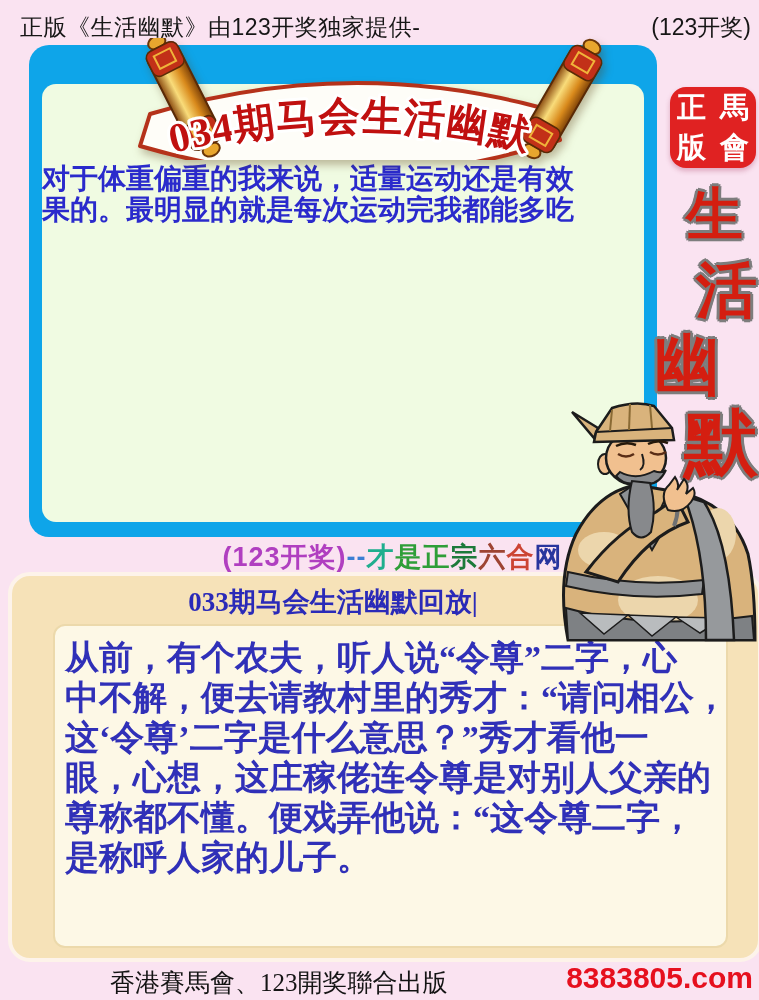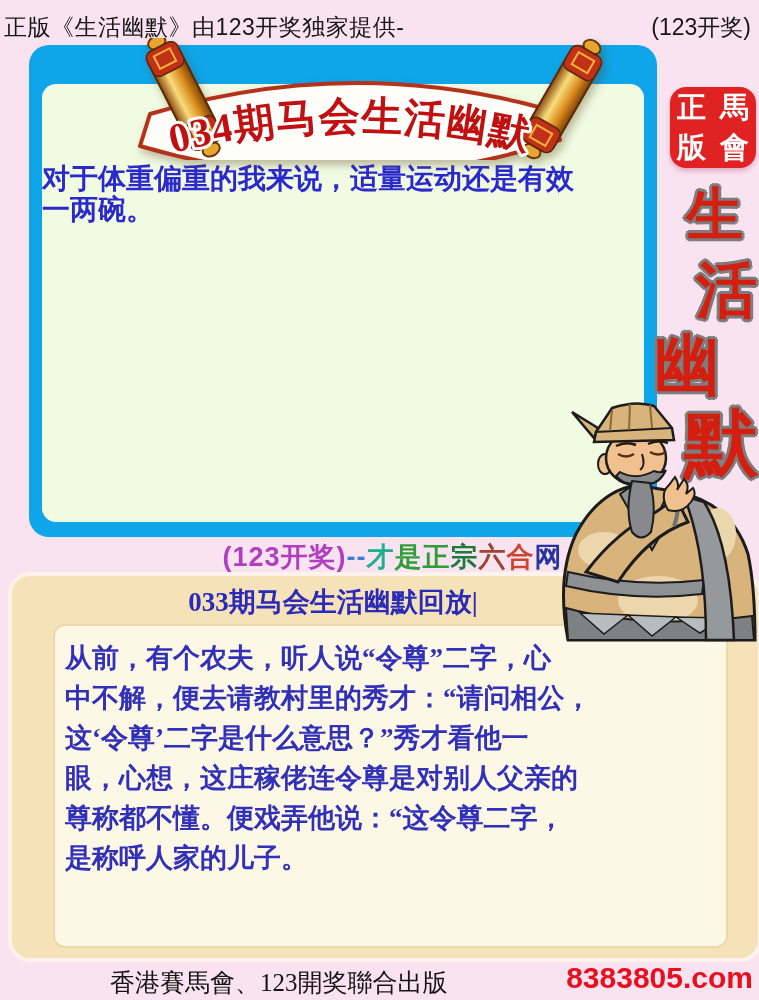--- a/index.html
+++ b/index.html
@@ -4,21 +4,21 @@
 <style>
   html,body{margin:0;padding:0;}
   body{
     width:759px;height:1000px;position:relative;overflow:hidden;
     background:#fae3f1;
     font-family:"Liberation Sans",sans-serif;
   }
   .stage{position:absolute;inset:0;}
 
   
-  .hdr-left{position:absolute;left:4px;top:12px;font-size:23px;color:#161616;letter-spacing:.5px;white-space:nowrap;}
+  .hdr-left{position:absolute;left:20px;top:12px;font-size:23px;color:#161616;letter-spacing:.5px;white-space:nowrap;}
   .hdr-right{position:absolute;right:8px;top:12px;font-size:23px;color:#161616;white-space:nowrap;}
 
   
   .panel1{position:absolute;left:29px;top:45px;width:628px;height:492px;background:#0ea5e9;border-radius:20px;}
   .panel1-inner{position:absolute;left:13px;top:39px;right:13px;bottom:15px;background:#f0fbe2;border-radius:14px;}
   .joke{position:absolute;left:13px;top:118px;width:604px;
     font-family:"Liberation Serif",serif;font-weight:bold;
     font-size:28px;line-height:31px;color:#2a2acc;}
   .joke div{white-space:nowrap;}
 
@@ -51,42 +51,42 @@
 
   
   .panel2{position:absolute;left:8px;top:572px;width:754px;height:390px;box-sizing:border-box;
     background:#f6e2b8;border:4px solid #fdf3ea;border-radius:22px;}
   .panel2-title{position:absolute;left:0;top:8px;width:100%;box-sizing:border-box;padding-right:104px;
     text-align:center;font-family:"Liberation Serif",serif;font-weight:bold;font-size:27px;color:#2a2ab8;white-space:nowrap;}
   .panel2-inner{position:absolute;left:41px;top:48px;width:675px;height:324px;box-sizing:border-box;
     background:#fdf8e6;border:2px solid #ecd9ab;border-radius:12px;}
   .story{position:absolute;left:53px;top:62px;
     font-family:"Liberation Serif",serif;font-weight:bold;
-    font-size:27px;line-height:40px;color:#3030b8;}
+    font-size:34px;line-height:40px;color:#3030b8;}
   .story div{white-space:nowrap;}
 
   
   .footer-pub{position:absolute;left:110px;top:966px;font-family:"Liberation Serif",serif;
     font-size:25px;color:#141414;white-space:nowrap;}
   .footer-site{position:absolute;right:6px;top:961px;font-size:30px;font-weight:bold;white-space:nowrap;
     text-decoration:none;}
 </style>
 </head>
 <body>
 
 <div class="stage">
 
   <div class="hdr-left">正版《生活幽默》由123开奖独家提供-</div>
   <div class="hdr-right">(123开奖)</div>
 
   <div class="panel1">
     <div class="panel1-inner"></div>
     <div class="joke">
       <div>对于体重偏重的我来说，适量运动还是有效</div>
-      <div>一两碗。</div>
+      <div>果的。最明显的就是每次运动完我都能多吃</div>
     </div>
   </div>
 
   <svg class="scroll-svg" viewBox="0 0 522 122">
     <defs>
       <linearGradient id="goldGrad" x1="0" y1="0" x2="1" y2="0">
         <stop offset="0" stop-color="#8a4a10"></stop>
         <stop offset="0.35" stop-color="#f9dc7a"></stop>
         <stop offset="0.7" stop-color="#d98a1c"></stop>
         <stop offset="1" stop-color="#7e4208"></stop>

